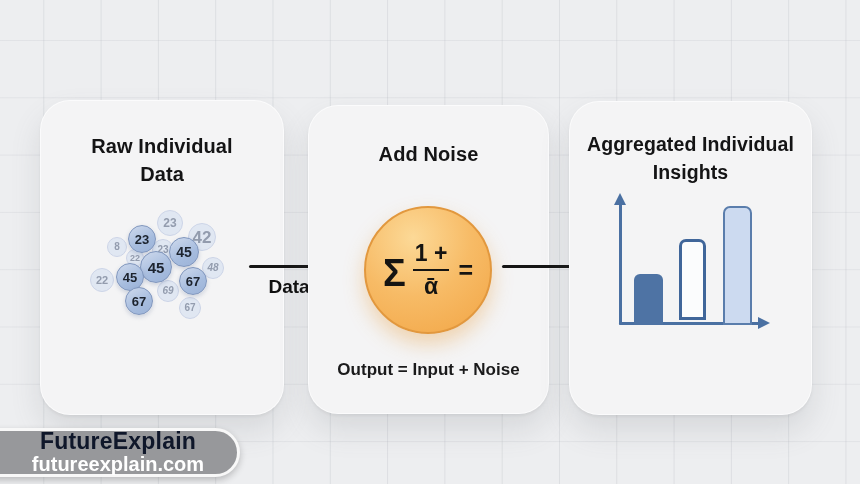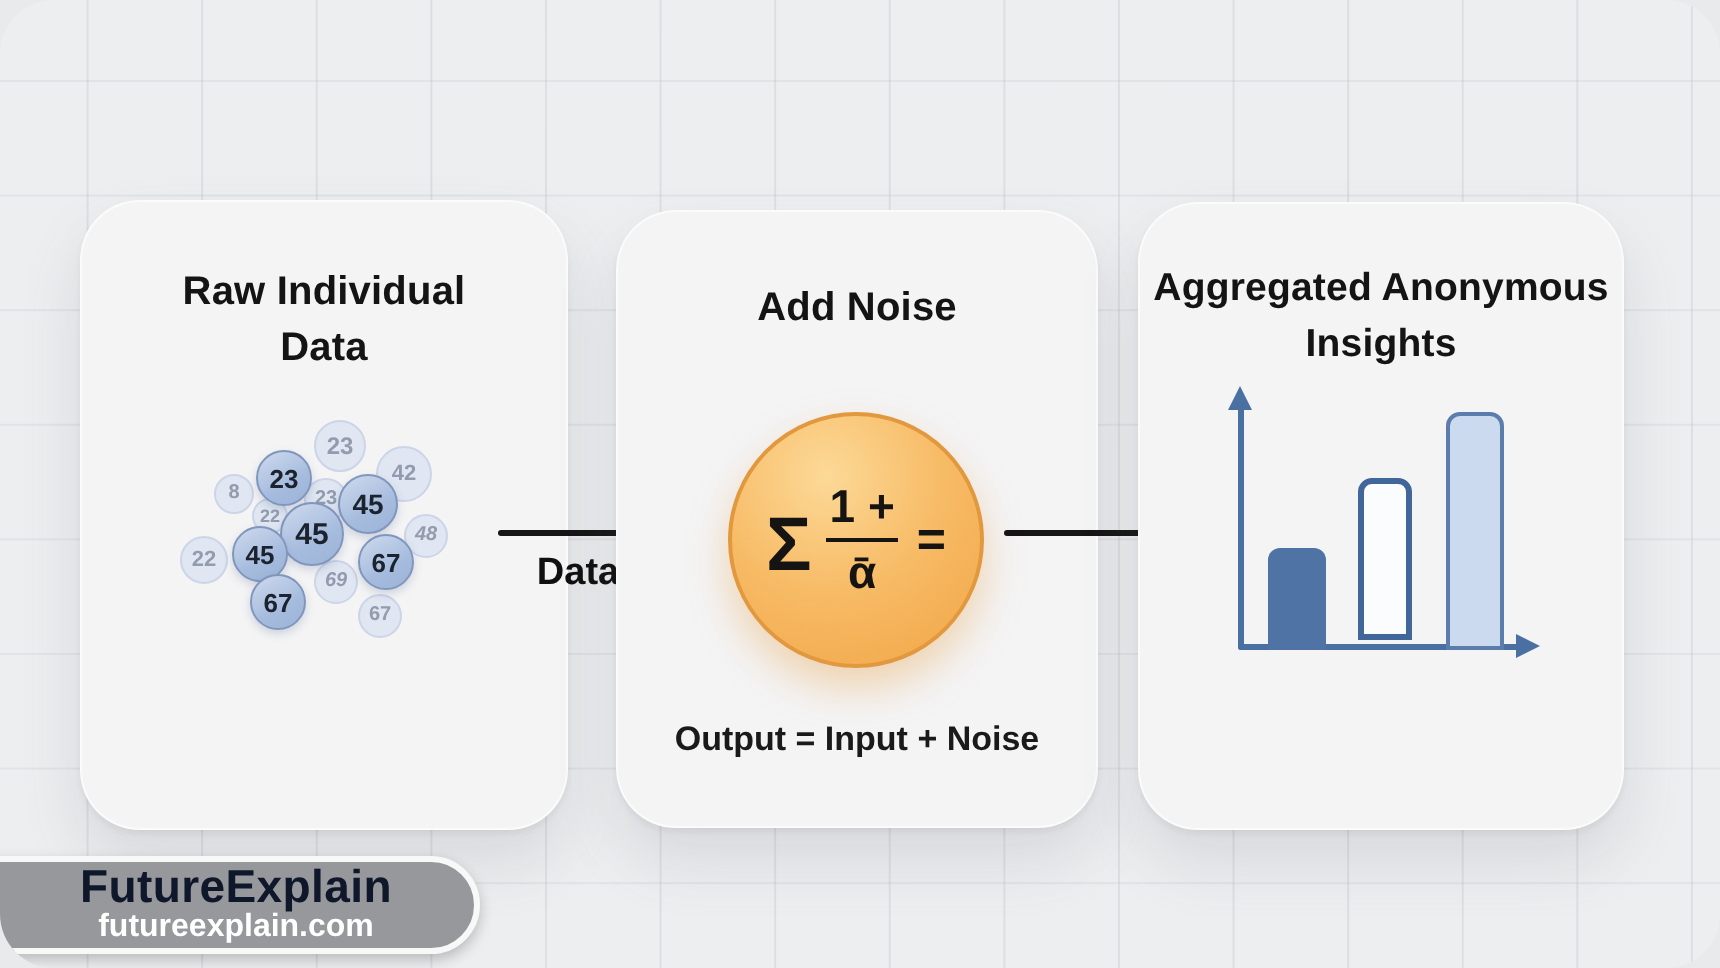--- a/index.html
+++ b/index.html
@@ -10,21 +10,20 @@
   .stage{
     position:relative;
     width:860px;height:484px;
     overflow:hidden;
     background-color:#edeef0;
     background-image:
       linear-gradient(to right, rgba(183,186,193,.30) 1px, transparent 1px),
       linear-gradient(to bottom, rgba(183,186,193,.22) 1px, transparent 1px);
     background-size:57.3px 57.3px;
     background-position:-14px 40px;
-    border-radius:27px;
   }
   
   .panel{
     position:absolute;
     background:#f4f4f5;
     border-radius:30px;
     box-shadow:0 2px 3px rgba(0,0,0,.05), 0 16px 30px rgba(100,105,115,.16);
     border:1px solid rgba(255,255,255,.65);
     box-sizing:border-box;
   }
@@ -100,33 +99,33 @@
   .watermark{
     position:absolute;left:-30px;top:428px;width:238px;height:43px;
     background:#97989b;
     border:3px solid #f8f8f8;
     border-radius:26px;
     box-shadow:0 3px 7px rgba(0,0,0,.22);
     display:flex;flex-direction:column;align-items:center;justify-content:center;
     padding-left:26px;box-sizing:content-box;
   }
   .watermark .brand{color:#0f172a;font-weight:700;font-size:23px;line-height:1.02;letter-spacing:.2px;}
-  .watermark .site{color:#fff;font-weight:600;font-size:16px;line-height:1.05;}
+  .watermark .site{color:#fff;font-weight:600;font-size:20px;line-height:1.05;}
 </style>
 </head>
 <body>
 
 <div class="stage">
 
   <section class="panel panel-raw">
     <h2><span>Raw Individual</span><br><span>Data</span></h2>
   </section>
   <div id="bubble-layer">
       <div class="bubble light" style="left: 157px; top: 210px; height: 26px; width: 26px; font-size: 12px;">23</div>
-      <div class="bubble light" style="left: 188px; top: 223px; height: 28px; width: 28px; font-size: 11px;">42</div>
+      <div class="bubble light" style="left: 188px; top: 223px; height: 28px; width: 28px; font-size: 17px;">42</div>
       <div class="bubble light" style="left: 107px; top: 237px; height: 20px; width: 20px; font-size: 10px;">8</div>
       <div class="bubble light" style="left: 152px; top: 239px; height: 22px; width: 22px; font-size: 10px;">23</div>
       <div class="bubble light" style="left: 126px; top: 249px; height: 18px; width: 18px; font-size: 9px;">22</div>
       <div class="bubble light" style="left: 202px; top: 257px; height: 22px; width: 22px; font-size: 10px; font-style: italic;">48</div>
       <div class="bubble light" style="left: 90px; top: 268px; height: 24px; width: 24px; font-size: 11px;">22</div>
       <div class="bubble light" style="left: 157px; top: 280px; height: 22px; width: 22px; font-size: 10px; font-style: italic;">69</div>
       <div class="bubble light" style="left: 179px; top: 297px; height: 22px; width: 22px; font-size: 10px;">67</div>
       <div class="bubble dark" style="left: 128px; top: 225px; height: 28px; width: 28px; font-size: 13px;">23</div>
       <div class="bubble dark" style="left: 169px; top: 237px; height: 30px; width: 30px; font-size: 14px;">45</div>
       <div class="bubble dark" style="left: 140px; top: 251px; height: 32px; width: 32px; font-size: 15px;">45</div>
@@ -151,21 +150,21 @@
         <span class="eq">=</span>
       </div>
     </div>
     <div class="noise-caption">Output = Input + Noise</div>
   </section>
 
   <div class="arrow-line" style="left:502px;top:265px;width:80px;"></div>
   <div class="arrow-head" style="left:581px;top:260.5px;"></div>
 
   <section class="panel panel-insights">
-    <h2><span>Aggregated Anonymous</span><br><span>Insights</span></h2>
+    <h2><span>Aggregated Individual</span><br><span>Insights</span></h2>
     <div class="chart">
       <div class="axis v-axis"></div>
       <div class="v-arrow"></div>
       <div class="axis h-axis"></div>
       <div class="h-arrow"></div>
       <div id="bars">
           <div class="bar solid" style="left: 28px; width: 29px; height: 51px; top: 80px; position: absolute;"></div>
           <div class="bar outline" style="left: 73px; width: 27px; height: 81px; top: 45px; position: absolute;"></div>
           <div class="bar light" style="left: 117px; width: 29px; height: 119px; top: 12px; position: absolute;"></div>
         </div>

